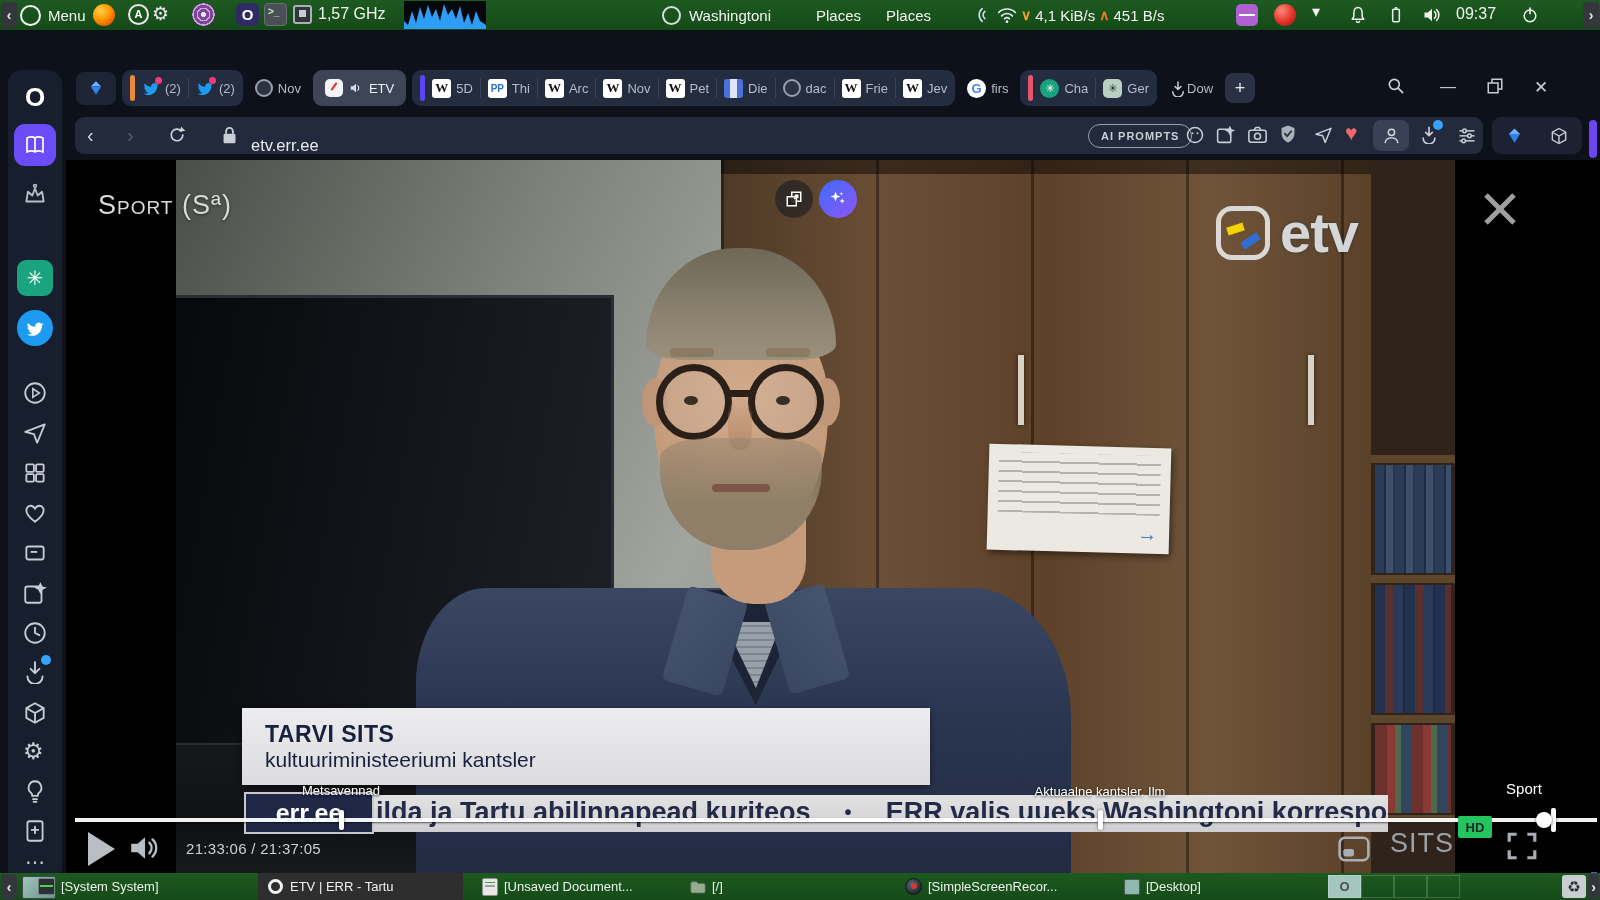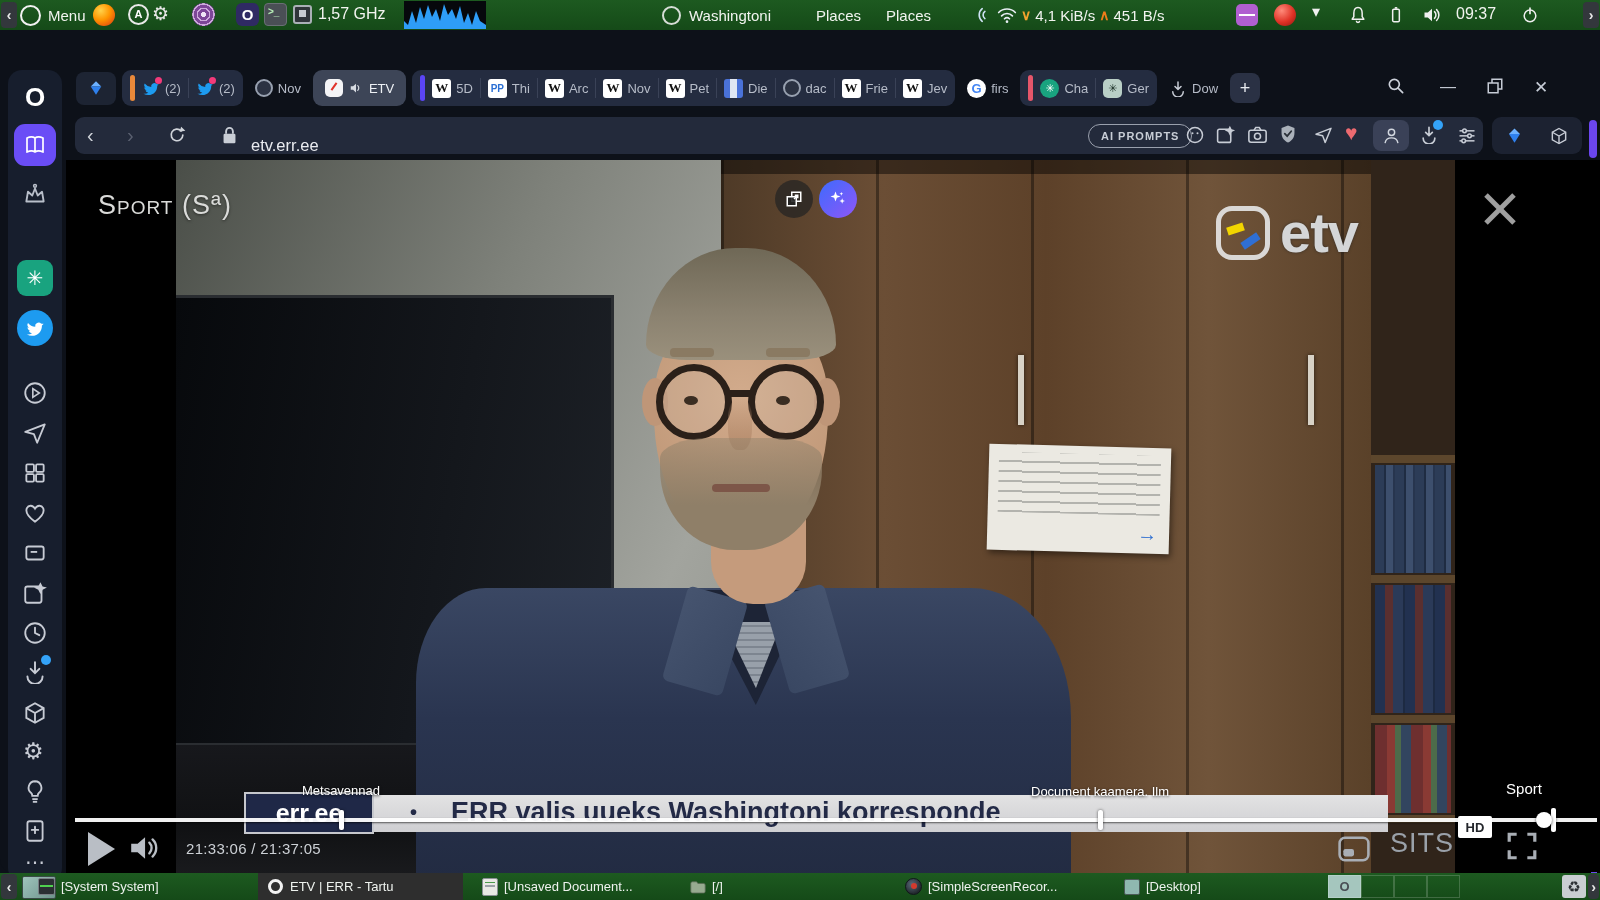--- a/index.html
+++ b/index.html
@@ -253,21 +253,21 @@
           <span class="tablabel">Cha</span>
         </div>
         <div class="tdiv"></div>
         <div class="row" style="gap:5px;">
           <div style="width:19px;height:19px;border-radius:5px;background:#b9cfc6;color:#20352c;font-size:11px;display:flex;align-items:center;justify-content:center;">
               <span>✳</span>
             </div>
           <span class="tablabel">Ger</span>
         </div>
       </div>
-      <div class="row" style="gap:5px;padding:0 6px;">
+      <div class="row" style="padding:0 6px;">
         <svg width="18" height="18" viewBox="0 0 24 24">
             <path d="M12 4 v10 M8 10 l4 4 4-4 M5 17 a7 7 0 0 0 14 0" stroke="#c8cdd6" stroke-width="2" fill="none" stroke-linecap="round"></path>
           </svg>
         <span class="tablabel">Dow</span>
       </div>
       <div style="width:30px;height:30px;border-radius:8px;background:#2a3144;color:#e8ebf0;font-size:18px;display:flex;align-items:center;justify-content:center;">
           <span>+</span>
         </div>
     </div>
 
@@ -549,33 +549,38 @@
         <div style="font-size:56px;font-weight:bold;letter-spacing:-1px;color:rgba(222,224,226,.94);text-shadow:0 0 3px rgba(40,40,40,.8);line-height:54px;">etv</div>
       </div>
 
       <div class="abs" style="left:1410px;top:25px;width:48px;height:48px;display:flex;align-items:center;justify-content:center;">
         <svg width="40" height="40" viewBox="0 0 40 40">
             <line x1="6" y1="6" x2="34" y2="34" stroke="#9f9f9f" stroke-width="5"></line>
             <line x1="34" y1="6" x2="6" y2="34" stroke="#9f9f9f" stroke-width="5"></line>
           </svg>
       </div>
 
+      <div class="abs" style="left:176px;top:548px;width:688px;height:77px;background:linear-gradient(180deg,#ececee,#dcdcdf);box-shadow:0 2px 7px rgba(0,0,0,.45);padding-left:23px;box-sizing:border-box;">
+        <div style="margin-top:13px;font-size:23px;font-weight:bold;color:#17203c;letter-spacing:.5px;">TARVI SITS</div>
+        <div style="font-size:21px;color:#17203c;">kultuuriministeeriumi kantsler</div>
+      </div>
 
       <div class="abs" style="left:178px;top:632px;width:130px;height:42px;background:#1f2847;border:2px solid #c6c8cd;box-sizing:border-box;display:flex;align-items:center;justify-content:center;color:#fff;font-size:25px;font-weight:bold;">
           <span>err.ee</span>
         </div>
       <div class="abs" style="left:308px;top:635px;width:1014px;height:37px;background:linear-gradient(180deg,#e2e2e3,#cfcfd2);overflow:hidden;">
         <div class="row" style="position:absolute;left:2px;top:2px;white-space:nowrap;font-size:27px;font-weight:bold;color:#232a47;">
+          <span>ilda ja Tartu abilinnapead kuriteos</span>
           <span style="margin:0 34px;font-size:20px;">•</span>
           <span>ERR valis uueks Washingtoni korresponde</span>
         </div>
       </div>
 
       <div class="chaplabel" style="left:275px;top:623px;">Metsavennad</div>
-      <div class="chaplabel" style="left:1034px;top:624px;">Document kaamera. Ilm</div>
+      <div class="chaplabel" style="left:1034px;top:624px;">Aktuaalne kantsler. Ilm</div>
       <div class="chaplabel" style="left:1458px;top:620px;font-size:15px;">Sport</div>
 
       <div class="abs" style="left:9px;top:658px;width:1522px;height:4px;background:rgba(255,255,255,.94);box-shadow:0 1px 2px rgba(0,0,0,.6);"></div>
       <div class="marker" style="left:273px;top:650px;height:20px;"></div>
       <div class="marker" style="left:1032px;top:650px;height:20px;"></div>
       <div class="marker" style="left:1485px;top:648px;height:24px;"></div>
       <div class="abs" style="left:1470px;top:652px;width:16px;height:16px;border-radius:50%;background:#fff;box-shadow:0 1px 3px rgba(0,0,0,.7);"></div>
 
       <div class="abs" style="left:22px;top:672px;width:0;height:0;border-left:27px solid #b9bec5;border-top:17px solid transparent;border-bottom:17px solid transparent;"></div>
       <div class="abs" style="left:62px;top:674px;">
@@ -586,21 +591,21 @@
       </div>
       <div class="abs" style="left:120px;top:680px;font-size:15px;color:#ccd0d5;letter-spacing:.3px;">21:33:06 / 21:37:05</div>
 
       <div class="abs" style="left:1272px;top:676px;">
         <svg width="32" height="26" viewBox="0 0 30 24">
             <rect x="1.5" y="1.5" width="27" height="21" rx="5" stroke="#a9aeb5" stroke-width="2.4" fill="none"></rect>
             <rect x="5" y="12" width="10" height="7" rx="2" fill="#a9aeb5"></rect>
           </svg>
       </div>
       <div class="abs" style="left:1324px;top:668px;font-size:27px;color:#9aa1a9;letter-spacing:1px;"><span>SITS</span></div>
-      <div class="abs" style="left:1392px;top:656px;width:34px;height:22px;background:#ffffff;border-radius:2px;color:#23262b;font-size:13px;font-weight:bold;display:flex;align-items:center;justify-content:center;">HD</div>
+      <div class="abs" style="left:1392px;top:656px;width:34px;height:22px;background:#22c55e;border-radius:2px;color:#23262b;font-size:13px;font-weight:bold;display:flex;align-items:center;justify-content:center;">HD</div>
       <div class="abs" style="left:1440px;top:672px;">
         <svg width="32" height="28" viewBox="0 0 30 26">
             <path d="M10 2 H3 V9 M20 2 h7 v7 M27 17 v7 h-7 M3 17 v7 h7" stroke="#a9aeb5" stroke-width="3" fill="none"></path>
           </svg>
       </div>
       <div class="abs" style="left:1525px;top:712px;width:6px;height:12px;background:#6b46f0;"></div>
     </div>
   </div>
 
   <div id="taskbar" class="abs">

